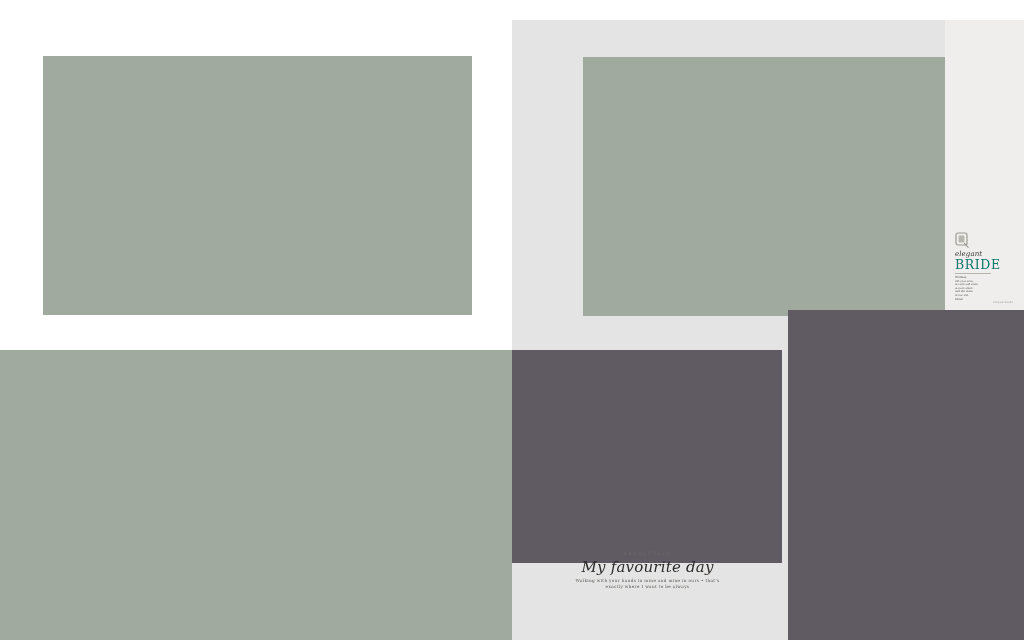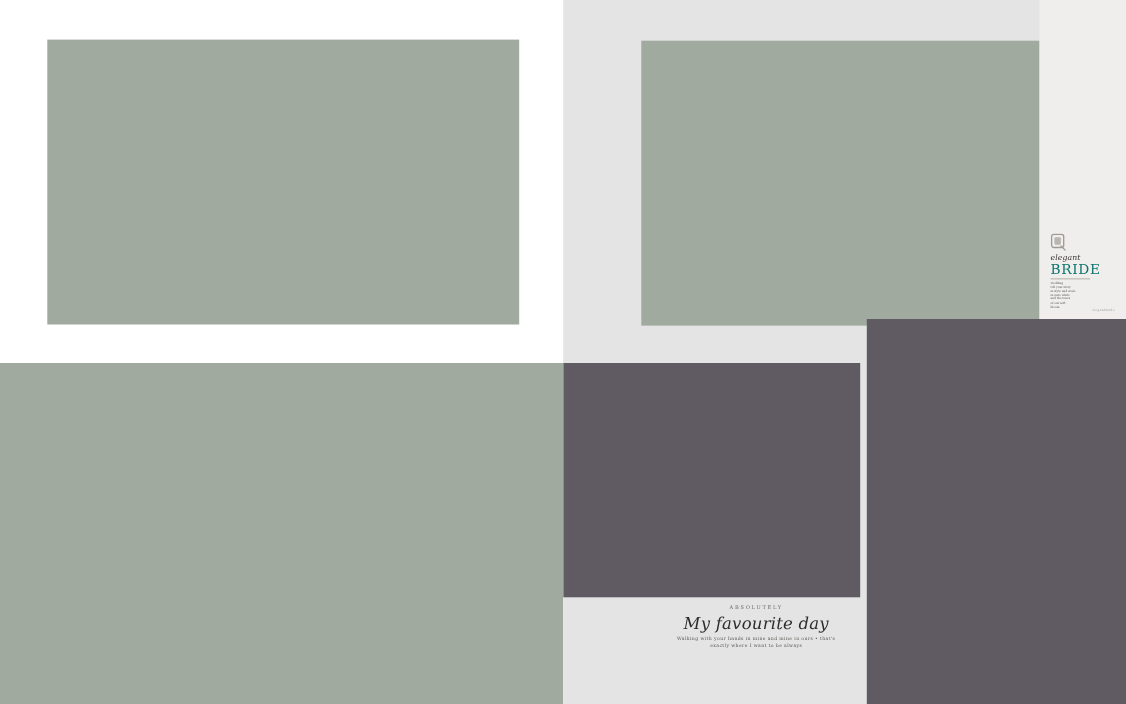--- a/index.html
+++ b/index.html
@@ -14,21 +14,21 @@
     font-family: "Liberation Sans", sans-serif;
   }
   #stage {
     position: relative;
     width: 1024px;
     height: 640px;
     background: #ffffff;
   }
 
   
-  .panel { position: absolute; overflow: hidden; }
+  .panel { position: absolute; overflow: hidden; margin-top: 20px; }
 
   
   #panel-tl { left: 0; top: 0; width: 512px; height: 330px; background: #ffffff; }
   #photo-tl {
     position: absolute; left: 43px; top: 36px; width: 429px; height: 259px;
     background: #a1aa9f;
   }
 
   
   #panel-tr { left: 512px; top: 0; width: 512px; height: 330px; background: #e4e4e4; }
@@ -100,21 +100,20 @@
   
   #photo-dark-right {
     position: absolute; left: 788px; top: 290px; width: 236px; height: 350px;
     background: #605a63;
   }
 
   
   #caption {
     position: absolute; left: 512px; top: 550px; width: 271px;
     text-align: center;
-    margin-left: 40px;
   }
   .cap-eyebrow {
     font-family: "DejaVu Serif", serif;
     font-size: 4.6px;
     letter-spacing: 1.6px;
     color: #6d6a66;
     line-height: 8px;
   }
   .cap-title {
     font-family: "DejaVu Serif", serif;

